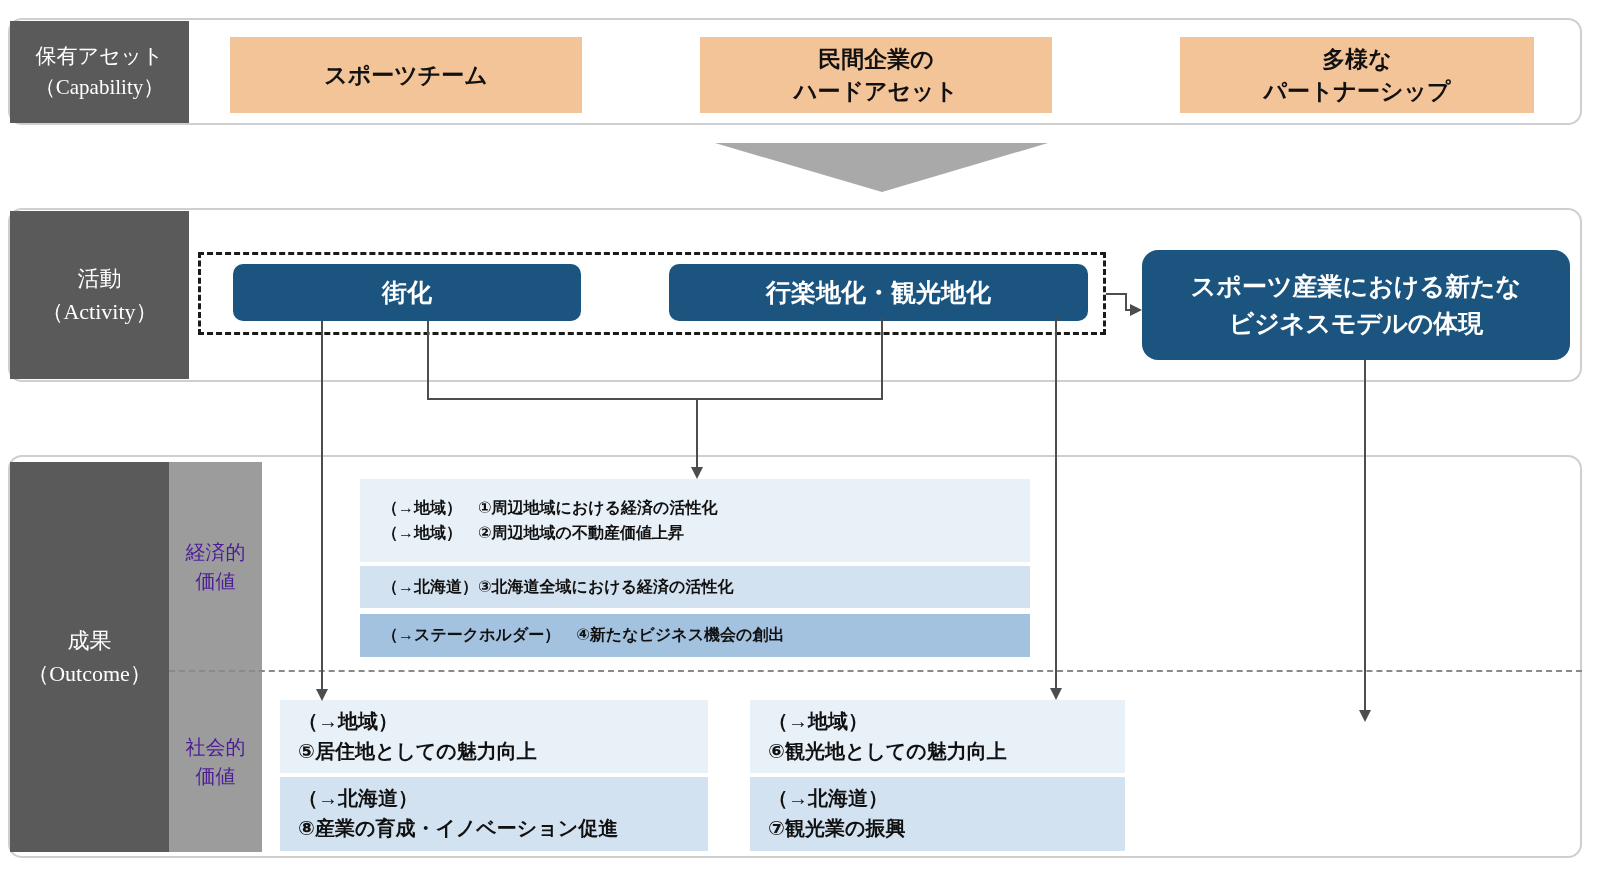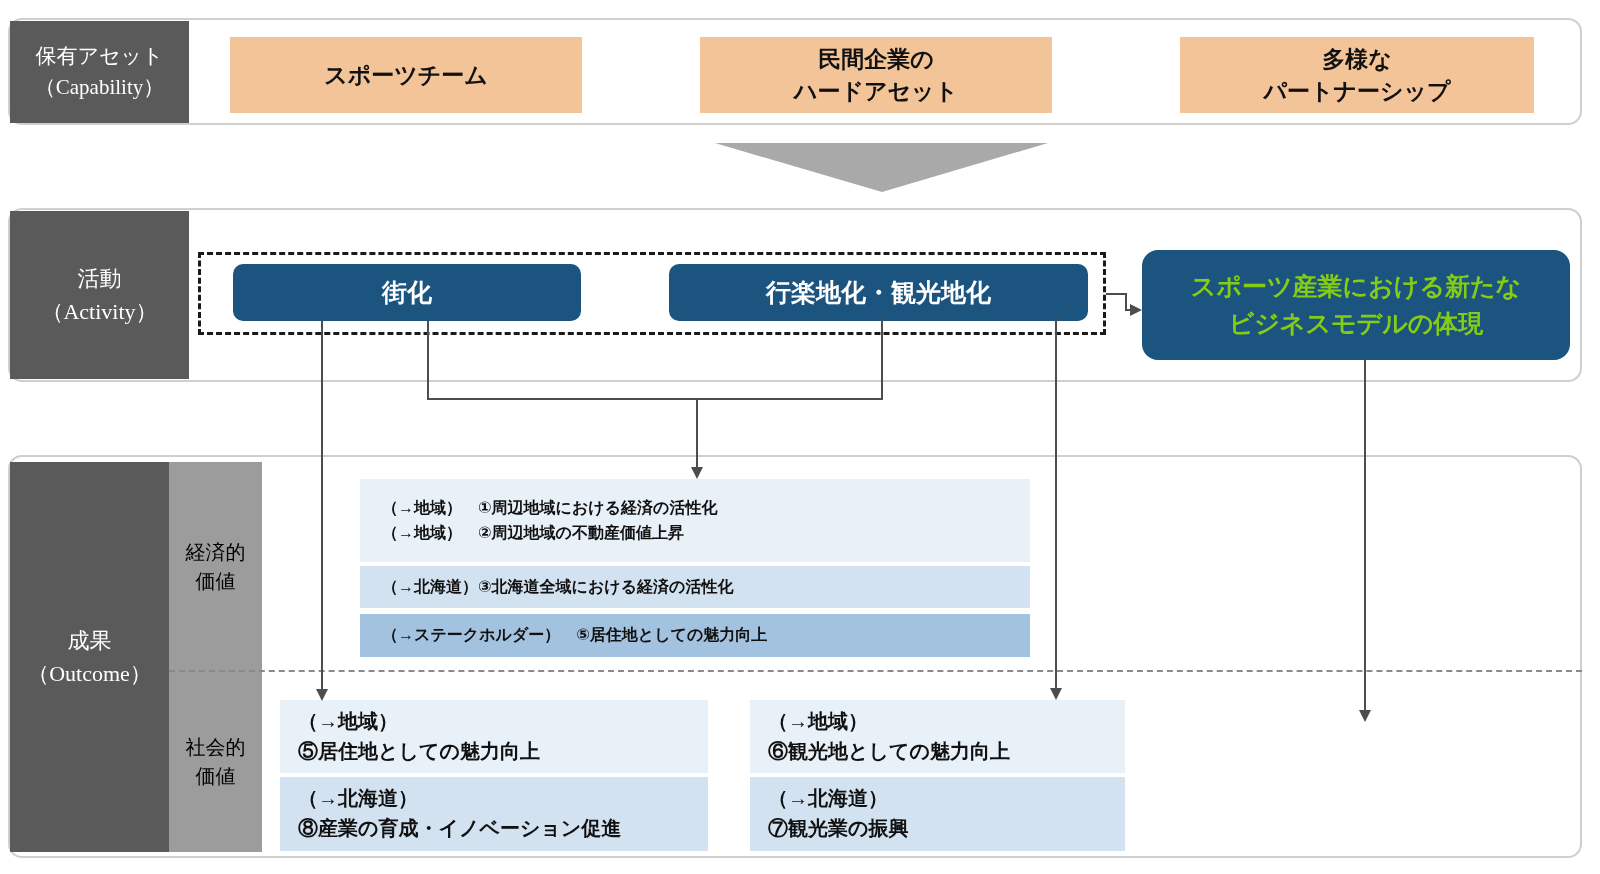--- a/index.html
+++ b/index.html
@@ -13,21 +13,21 @@
   #row-outcome{top:455px;height:403px;}
 
   .row-label{position:absolute;background:var(--label-dark-gray);color:#fff;
     display:flex;align-items:center;justify-content:center;text-align:center;
     font-size:21px;line-height:1.5;font-weight:500;white-space:pre-line;z-index:2;font-family:Liberation Serif, serif;}
   #label-capability{left:10px;top:21px;width:179px;height:102px;}
   #label-activity{left:10px;top:211px;width:179px;height:168px;font-size:22px;}
   #label-outcome{left:10px;top:462px;width:159px;height:390px;font-size:22px;}
 
   .value-col{position:absolute;left:169px;width:93px;background:var(--label-mid-gray);
-    color:#000000;display:flex;align-items:center;justify-content:center;text-align:center;
+    color:#4c1d95;display:flex;align-items:center;justify-content:center;text-align:center;
     font-size:20px;line-height:1.45;font-weight:500;white-space:pre-line;z-index:2;}
   #value-economic{top:462px;height:209px;}
   #value-social{top:671px;height:181px;}
 
   .asset-box{position:absolute;top:37px;height:76px;background:var(--orange);
     display:flex;align-items:center;justify-content:center;text-align:center;
     font-size:23px;font-weight:600;color:#111;line-height:1.4;white-space:pre-line;z-index:2;}
   #asset-1{left:230px;width:352px;}
   #asset-2{left:700px;width:352px;}
   #asset-3{left:1180px;width:354px;}
@@ -35,34 +35,34 @@
   #dashed-group{position:absolute;left:198px;top:252px;width:908px;height:83px;
     border:3px dashed var(--dashed-border);box-sizing:border-box;z-index:1;}
 
   .activity-box{position:absolute;top:264px;height:57px;background:var(--dark-blue);
     border-radius:10px;color:#fff;display:flex;align-items:center;justify-content:center;
     font-size:25px;font-weight:600;z-index:2;}
   #activity-1{left:233px;width:348px;}
   #activity-2{left:669px;width:419px;}
 
   #result-box{position:absolute;left:1142px;top:250px;width:428px;height:110px;
-    background:var(--dark-blue);border-radius:16px;color:#84cc16;
+    background:var(--dark-blue);border-radius:16px;color:#ffffff;
     display:flex;align-items:center;justify-content:center;text-align:center;
     font-size:25px;font-weight:600;line-height:1.5;white-space:pre-line;z-index:2;}
 
   .econ-box{position:absolute;left:360px;width:670px;box-sizing:border-box;
     color:#111;font-size:16px;font-weight:600;line-height:1.55;white-space:pre-line;
     display:flex;align-items:center;padding:0 0 0 22px;z-index:2;}
   #econ-1{top:479px;height:83px;background:var(--blue-lightest);}
   #econ-2{top:566px;height:42px;background:var(--blue-light);}
   #econ-3{top:614px;height:43px;background:var(--blue-medium);}
 
   .social-box{position:absolute;box-sizing:border-box;color:#111;font-size:20px;
     font-weight:600;line-height:1.5;white-space:pre-line;display:flex;align-items:center;
-    padding:0 0 2px 18px;z-index:2;font-family:Liberation Serif, serif;}
+    padding:0 0 2px 18px;z-index:2;}
   #social-5{left:280px;top:700px;width:428px;height:73px;background:var(--blue-lightest);}
   #social-8{left:280px;top:777px;width:428px;height:74px;background:var(--blue-light);}
   #social-6{left:750px;top:700px;width:375px;height:73px;background:var(--blue-lightest);}
   #social-7{left:750px;top:777px;width:375px;height:74px;background:var(--blue-light);}
   #social-9{left:1168px;top:722px;width:397px;height:105px;background:var(--blue-medium);line-height:1.55;}
 
   #econ-social-divider{position:absolute;left:169px;top:670px;width:1413px;height:0;
     border-top:2px dashed #8a8a8a;z-index:3;}
 
   #connector-layer{position:absolute;left:0;top:0;width:1600px;height:874px;
@@ -99,21 +99,21 @@
 （Outcome）</div>
   <div class="value-col" id="value-economic">経済的
 価値</div>
   <div class="value-col" id="value-social">社会的
 価値</div>
   <div id="econ-social-divider"></div>
 
   <div class="econ-box" id="econ-1">（→地域）　①周辺地域における経済の活性化
 （→地域）　②周辺地域の不動産価値上昇</div>
   <div class="econ-box" id="econ-2">（→北海道）③北海道全域における経済の活性化</div>
-  <div class="econ-box" id="econ-3">（→ステークホルダー）　⑤居住地としての魅力向上</div>
+  <div class="econ-box" id="econ-3">（→ステークホルダー）　④新たなビジネス機会の創出</div>
 
   <div class="social-box" id="social-5">（→地域）
 ⑤居住地としての魅力向上</div>
   <div class="social-box" id="social-8">（→北海道）
 ⑧産業の育成・イノベーション促進</div>
   <div class="social-box" id="social-6">（→地域）
 ⑥観光地としての魅力向上</div>
   <div class="social-box" id="social-7">（→北海道）
 ⑦観光業の振興</div>
 

